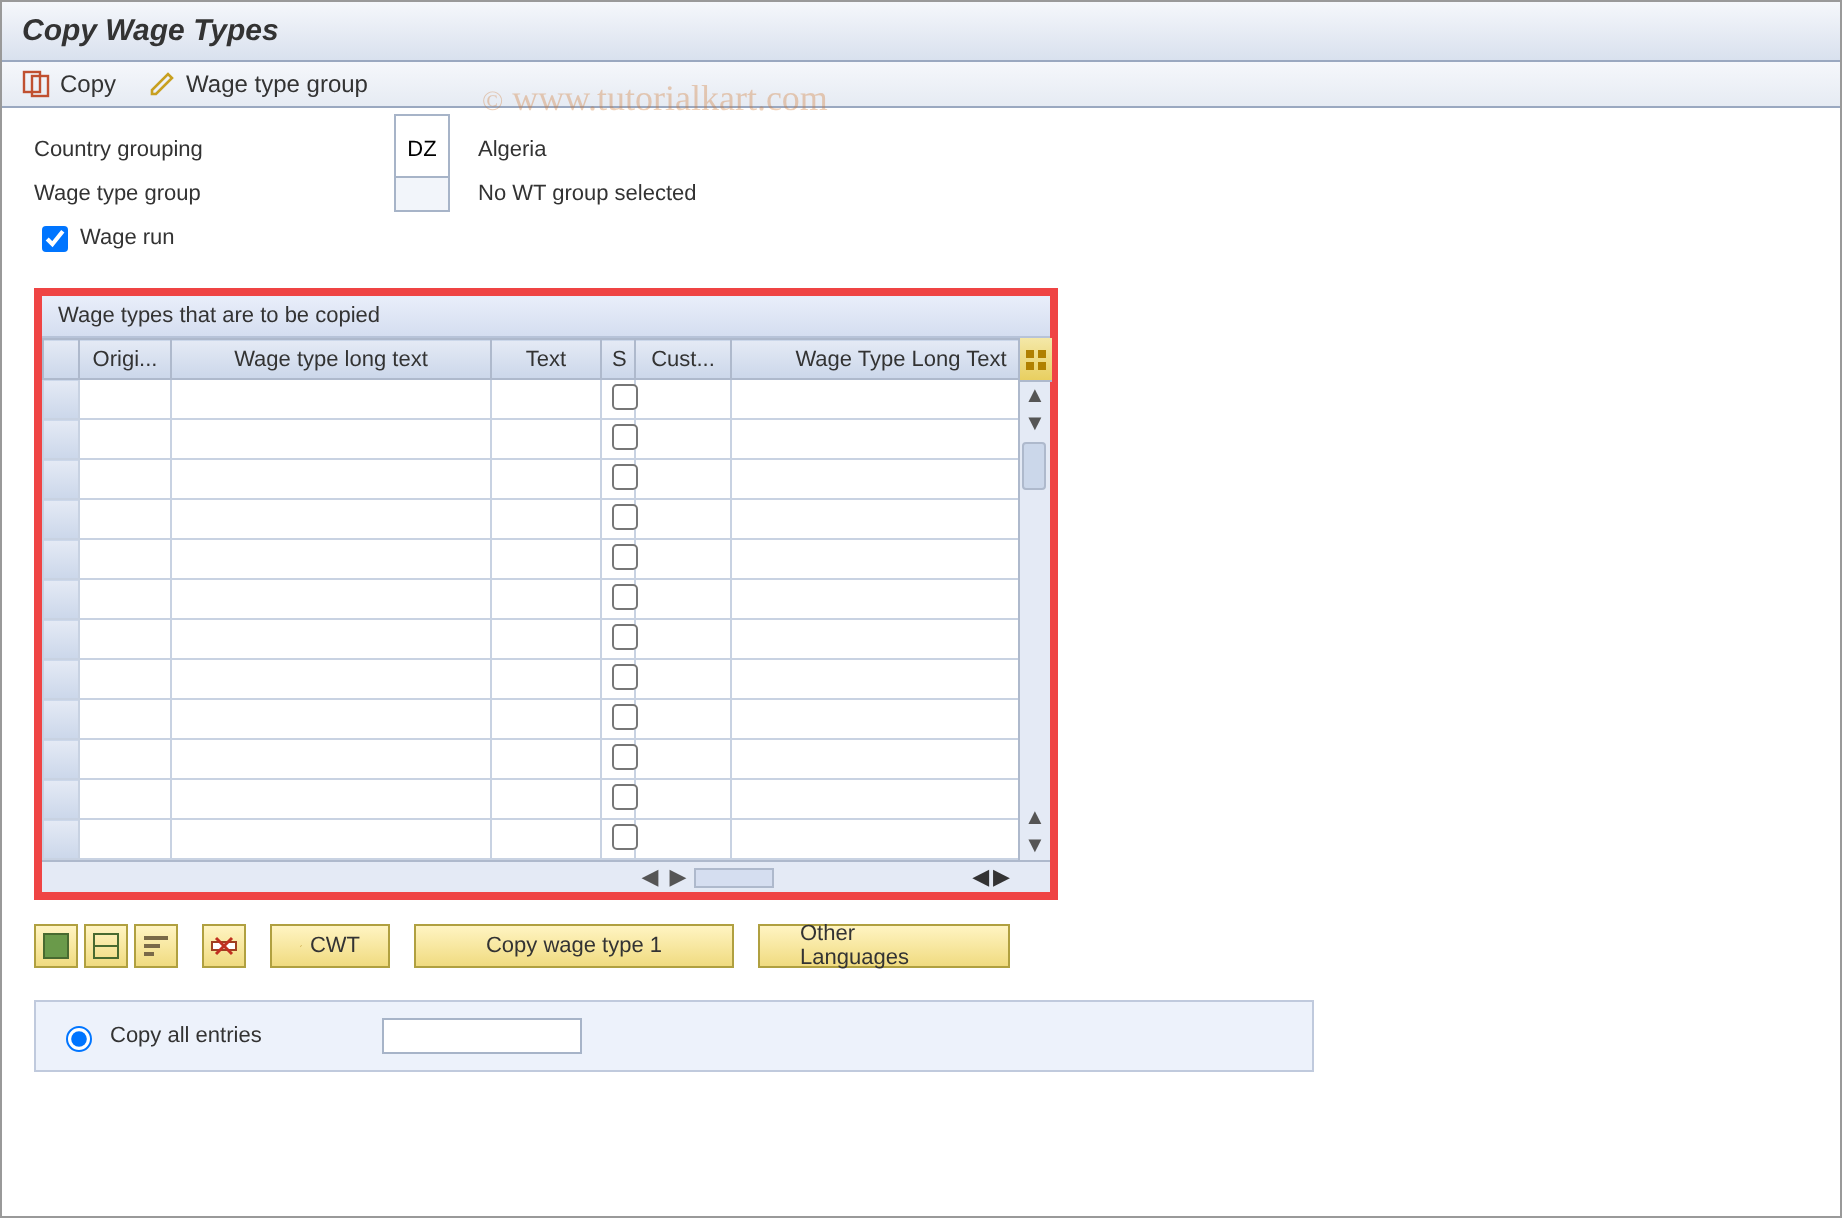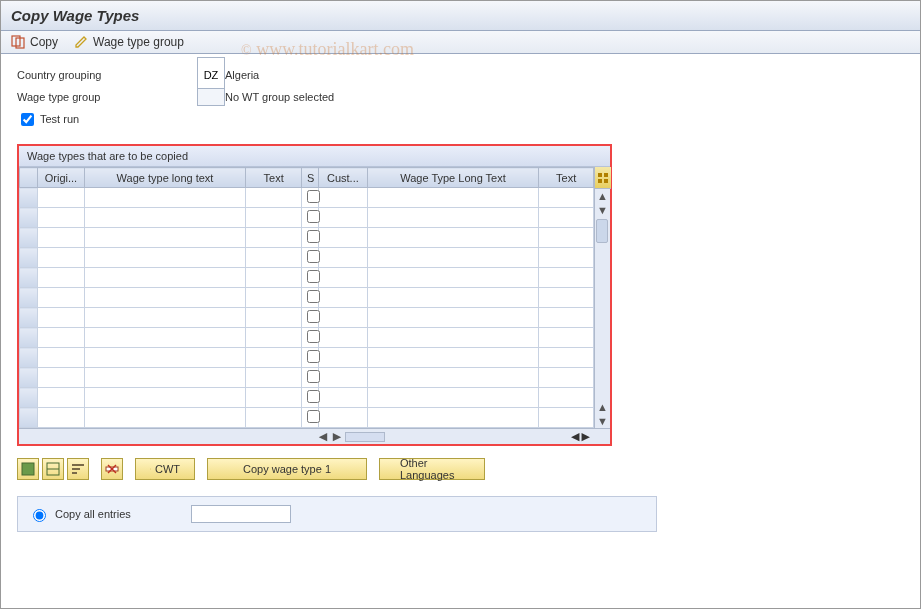--- a/index.html
+++ b/index.html
@@ -29,28 +29,28 @@
   }
   .toolbar .tb-link { display: inline-flex; align-items: center; gap: 5px; cursor: pointer; }
   .icon-box { width:14px; height:14px; display:inline-block; }
   .content { padding: 10px 16px; }
   .form-row { display:flex; align-items:center; height:22px; }
   .form-label { width: 180px; color:#333; }
   .field-input {
     border:1px solid #a7b4c8; background:#fff; height:36px; padding:0 3px; font:inherit;
   }
   .field-ro { border:1px solid #a7b4c8; background:#f2f5fa; height:18px; padding:0 3px; display:inline-flex; align-items:center; }
-  .desc { }
+  .desc { margin-left: 14px; }
   .checkbox { margin-right:6px; width:13px; height:13px; }
   
   .grid-panel {
     margin-top: 14px;
-    border: 2px solid #ef4444;
+    border: 4px solid #ef4444;
     background: #0c4a6e;
-    width: 595px;
+    width: 512px;
   }
   .grid-title {
     padding: 4px 8px;
     background: linear-gradient(#e9eefa, #d5def0);
     border-bottom: 1px solid #b7c3d8;
   }
   .grid-wrap { display:flex; }
   .grid-body { flex:1; overflow:hidden; }
   table.sap { border-collapse:collapse; width: 100%; table-layout:fixed; }
   table.sap th {
@@ -100,21 +100,21 @@
     display:inline-flex; align-items:center; justify-content:center; cursor:pointer;
     font-size:11px;
   }
   .text-btn {
     height:22px; border:1px solid #b0a040;
     background:linear-gradient(#fff4c2,#f0db80);
     display:inline-flex; align-items:center; padding:0 20px; cursor:pointer;
     font-size:11px; color:#333;
   }
   .text-btn.long { width:160px; justify-content:center; }
-  .text-btn.med { width:106px; justify-content:center; }
+  .text-btn.med { width:126px; justify-content:center; }
   .cwt-btn { width:60px; justify-content:flex-start; gap:4px; padding:0 14px;}
   .spacer-btn { width:6px; }
   
   .delim-panel {
     margin-top:16px; border:1px solid #c0cadd; background:#edf2fb;
     width: 640px; padding: 0;
   }
   .delim-title { padding:3px 8px; color:#556; background:linear-gradient(#eef3fc,#e2e9f6); border-bottom:1px solid #d0d8e8;}
   .delim-body { padding:8px 10px; display:flex; align-items:center; gap: 60px; }
   .radio-grp { display:inline-flex; align-items:center; gap:6px; }
@@ -160,21 +160,21 @@
     <input class="field-input" style="width: 28px; text-align: center;" value="DZ">
     <span class="desc">Algeria</span>
   </div>
   <div class="form-row">
     <div class="form-label">Wage type group</div>
     <span class="field-ro" style="width:28px"></span>
     <span class="desc">No WT group selected</span>
   </div>
   <div class="form-row">
     <input type="checkbox" class="checkbox" checked="" style="">
-    <span>Test run</span>
+    <span>Wage run</span>
   </div>
 
   <div class="grid-panel">
     <div class="grid-title">Wage types that are to be copied</div>
     <div class="grid-wrap">
       <div class="grid-body">
         <table class="sap">
           <colgroup>
             <col style="width:18px">
               <col style="width:46px">

